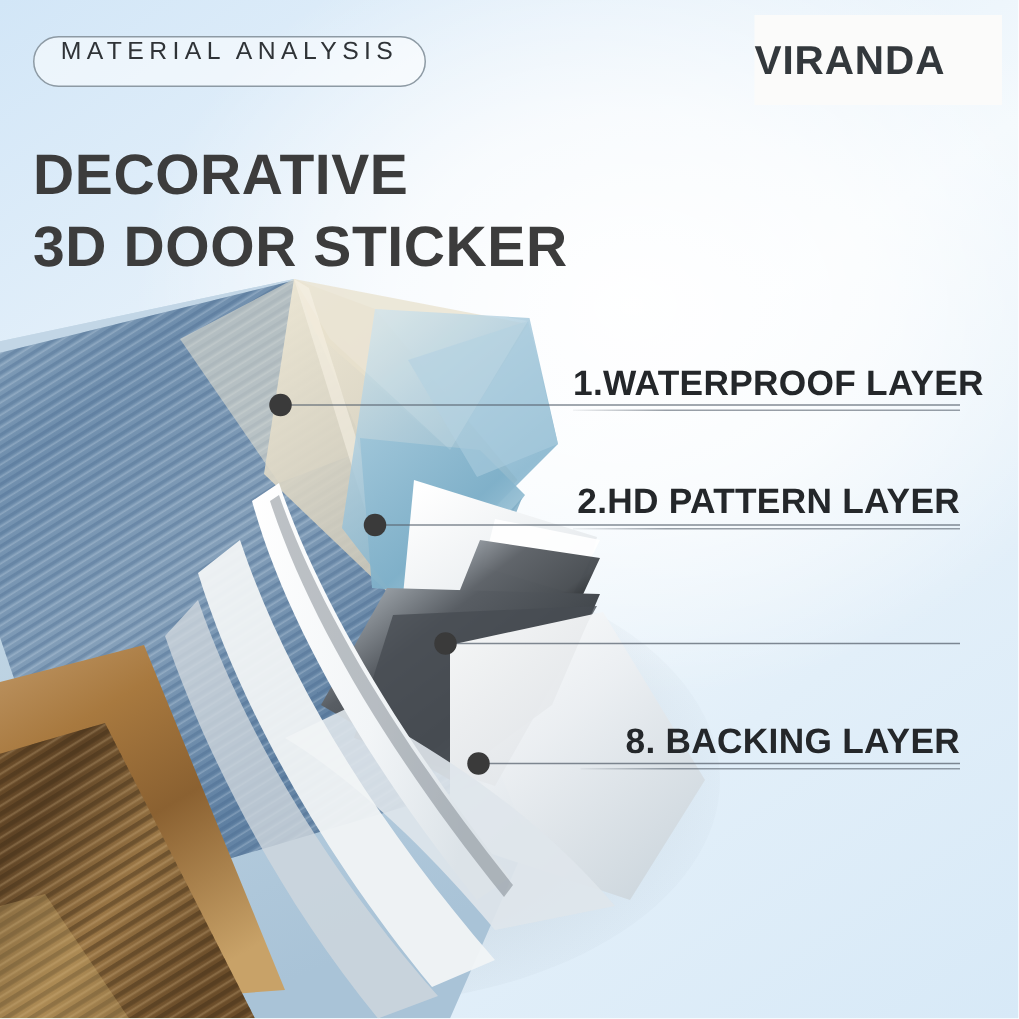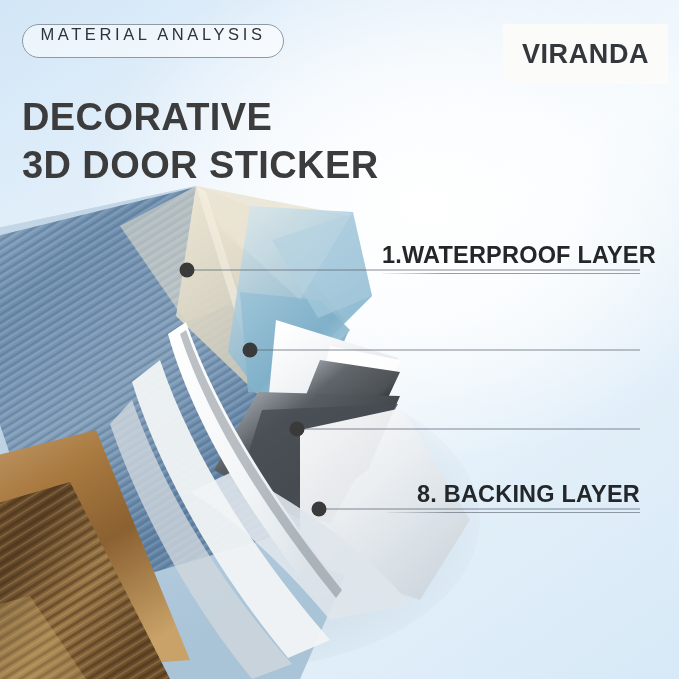--- a/index.html
+++ b/index.html
@@ -53,27 +53,27 @@
     font-size: 38px;
     line-height: 48px;
     letter-spacing: 0.4px;
     white-space: nowrap;
   }
   .headline .l2 { display: block; }
 
   .logo-box {
     position: absolute;
     left: 503px;
-    top: 24px;
+    top: 10px;
     width: 165px;
     height: 60px;
     background: #fbfbfa;
     display: flex;
     align-items: center;
-    justify-content: center;
+    justify-content: flex-start;
   }
   .logo-text {
     font-size: 27px;
     font-weight: bold;
     color: #33383c;
     letter-spacing: 0.6px;
   }
 
   
   #art {
@@ -301,18 +301,22 @@
   </h1>
 
   <div class="logo-box">
     <span class="logo-text">VIRANDA</span>
   </div>
 
   <div class="callout c1">
     <span class="ctext">1.WATERPROOF LAYER</span>
     <span class="crule"></span>
   </div>
+  <div class="callout c2">
+    <span class="ctext">2.HD PATTERN LAYER</span>
+    <span class="crule"></span>
+  </div>
   <div class="callout c4">
     <span class="ctext">8. BACKING LAYER</span>
     <span class="crule"></span>
   </div>
 
 </div>
 
 </body></html>

